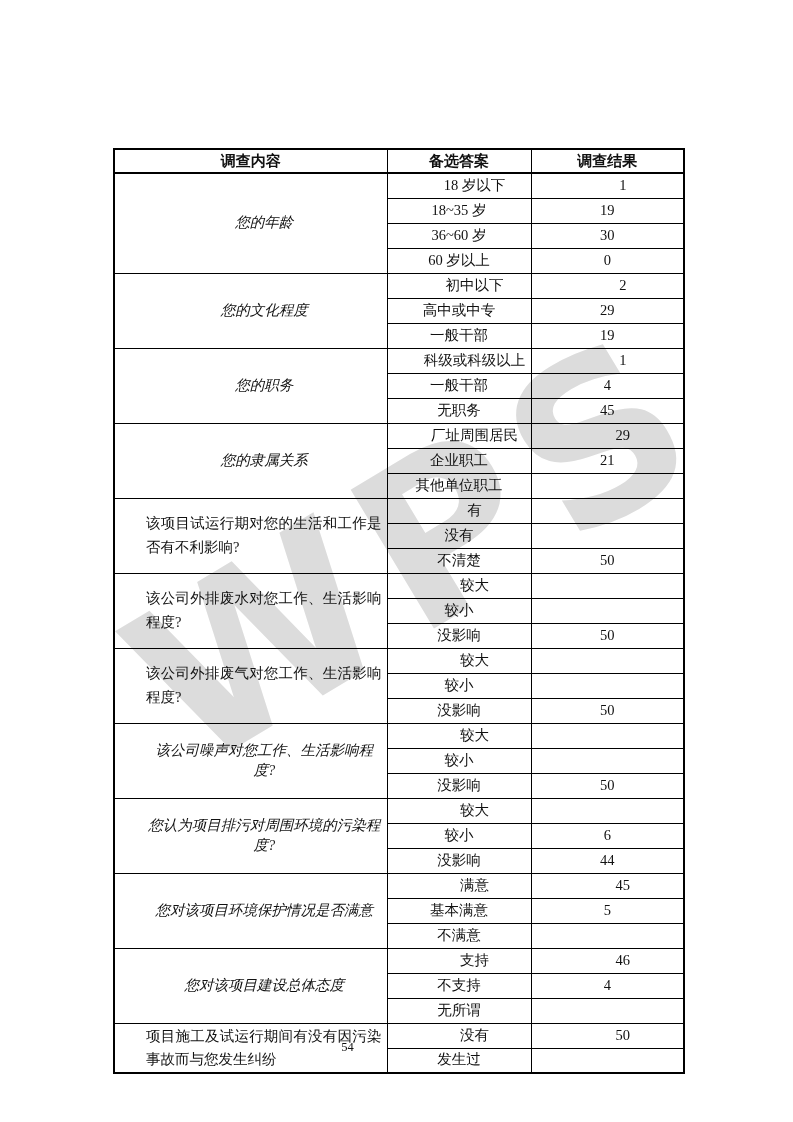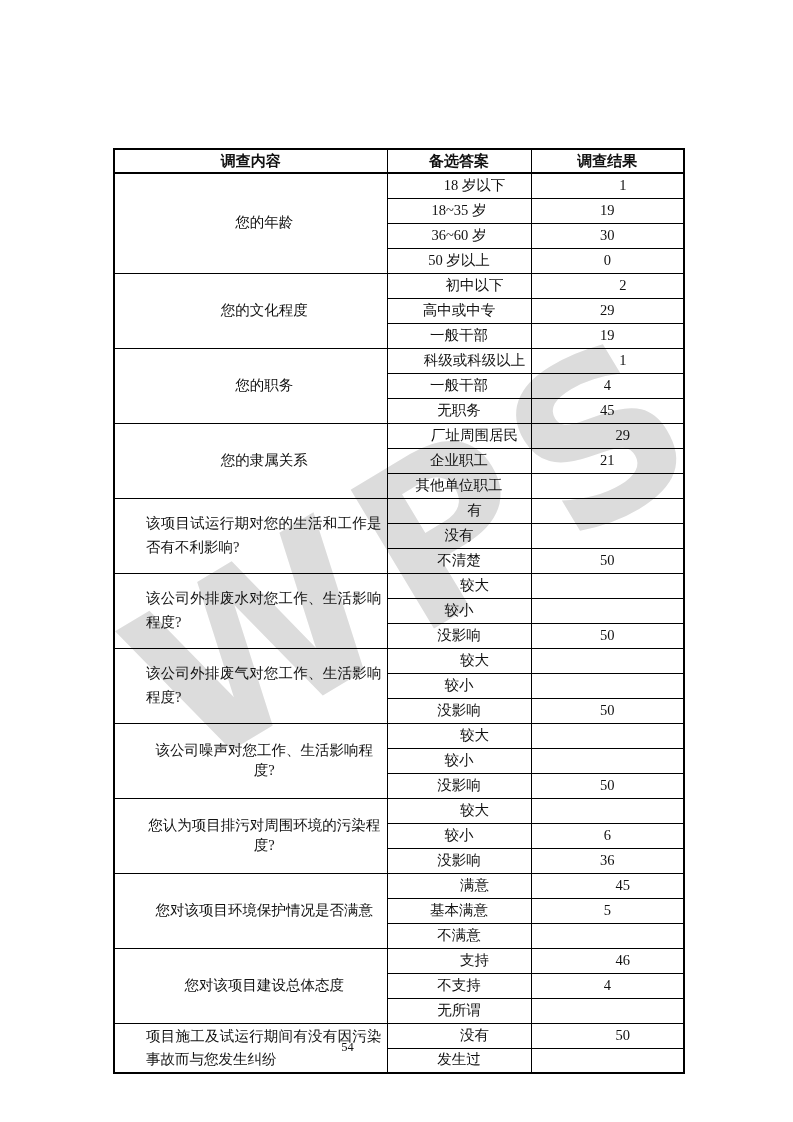--- a/index.html
+++ b/index.html
@@ -29,21 +29,21 @@
   .survey col.c2 { width:144px; }
   .survey col.c3 { width:153px; }
   .survey th, .survey td {
     border:1px solid #000; padding:0; text-align:center; vertical-align:middle;
     font-size:14.5px; line-height:1.35; background:transparent;
   }
   .survey thead th { font-weight:bold; font-size:15px; height:22px; border-bottom:2px solid #000; }
   .survey tbody tr { height:25px; }
   .survey tbody tr.group-start td { border-top:1.5px solid #000;padding-left:31px; }
   td.q.justify { text-align:justify; text-align-last:left; -moz-text-align-last:left; padding:0 5px; line-height:1.6; }
-  td.q.center { padding:0 4px; }
+  td.q.center { padding:0 4px;font-style:italic; }
   .page-number {
     position:absolute; top:1040px; left:0; width:695px; text-align:center;
     font-size:12.5px; z-index:2;
   }
 </style>
 </head>
 <body>
 
 <div class="page">
 
@@ -71,21 +71,21 @@
         </tr>
         <tr>
           <td>18~35 岁</td>
           <td>19</td>
         </tr>
         <tr>
           <td>36~60 岁</td>
           <td>30</td>
         </tr>
         <tr>
-          <td>50 岁以上</td>
+          <td>60 岁以上</td>
           <td>0</td>
         </tr>
         <tr class="group-start">
           <td rowspan="3" class="q center">您的文化程度</td>
           <td>初中以下</td>
           <td>2</td>
         </tr>
         <tr>
           <td>高中或中专</td>
           <td>29</td>
@@ -176,21 +176,21 @@
           <td rowspan="3" class="q center">您认为项目排污对周围环境的污染程度?</td>
           <td>较大</td>
           <td></td>
         </tr>
         <tr>
           <td>较小</td>
           <td>6</td>
         </tr>
         <tr>
           <td>没影响</td>
-          <td>36</td>
+          <td>44</td>
         </tr>
         <tr class="group-start">
           <td rowspan="3" class="q center">您对该项目环境保护情况是否满意</td>
           <td>满意</td>
           <td>45</td>
         </tr>
         <tr>
           <td>基本满意</td>
           <td>5</td>
         </tr>

